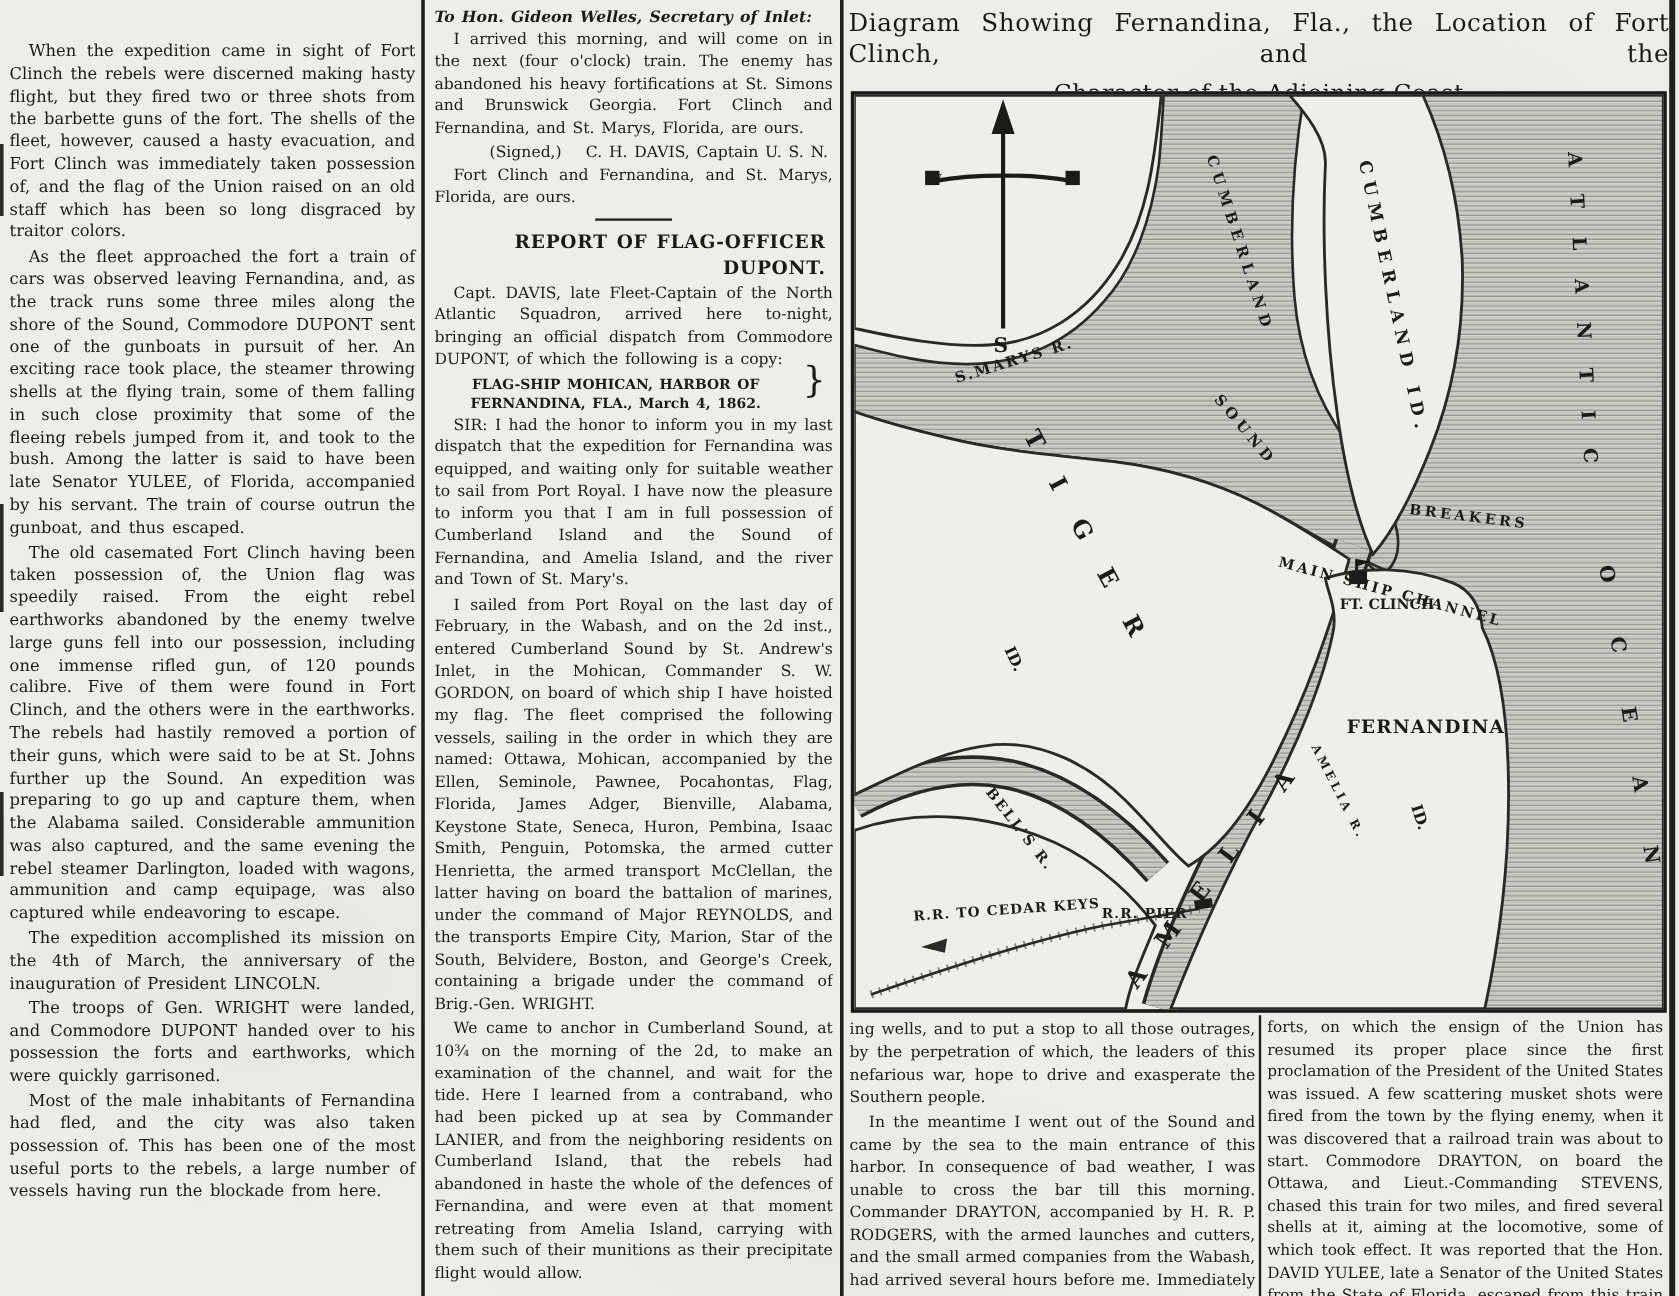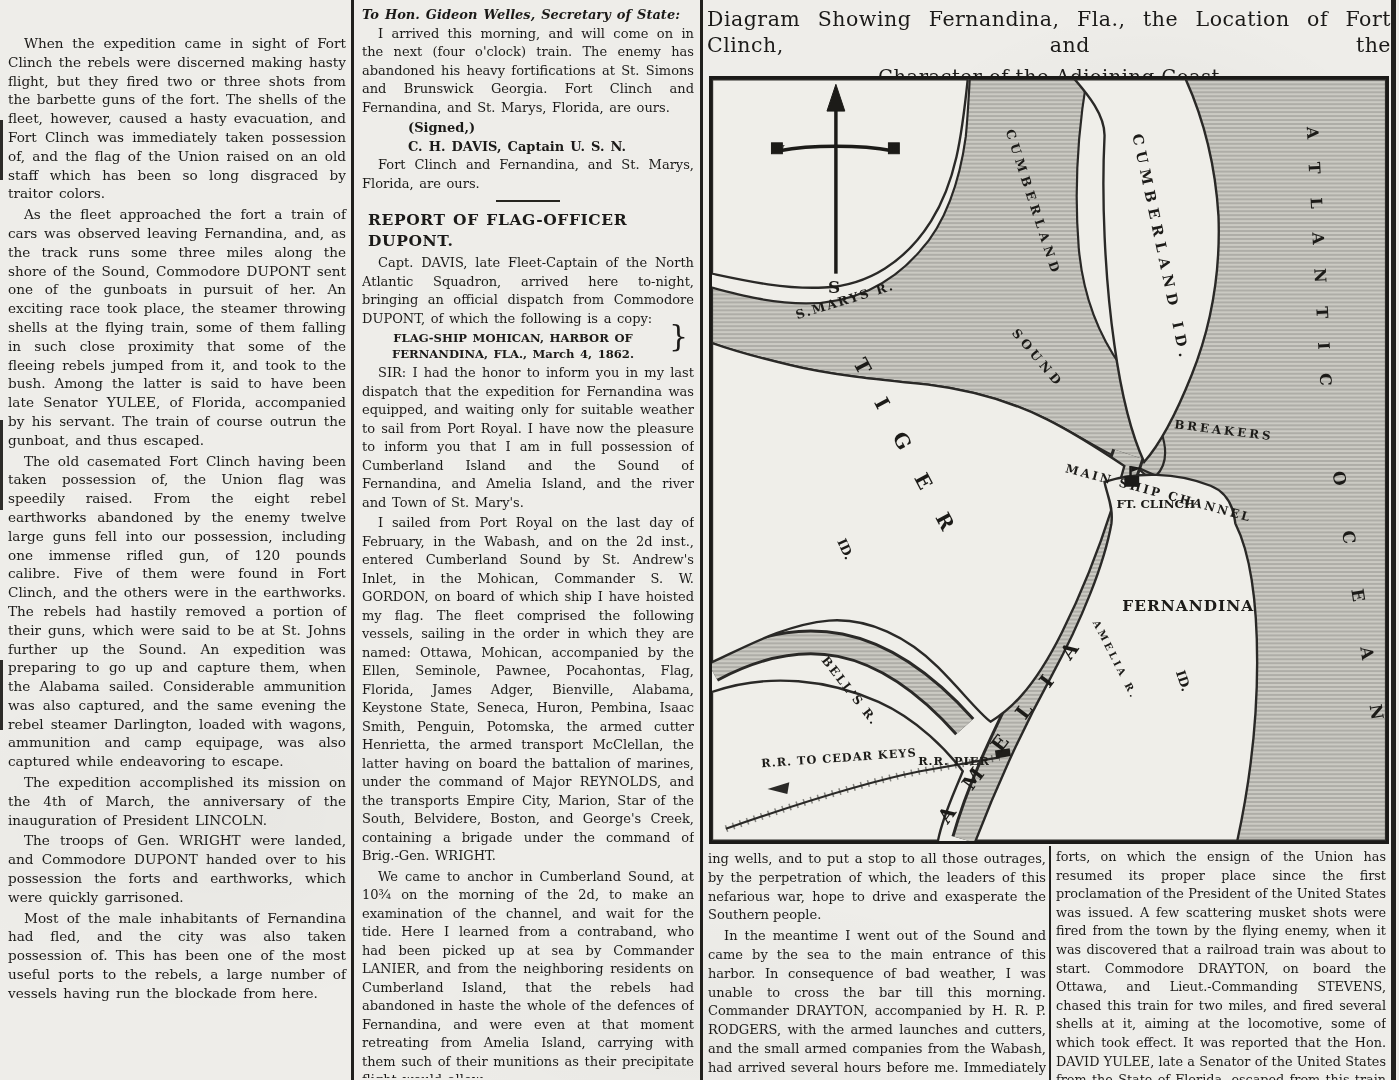--- a/index.html
+++ b/index.html
@@ -13,22 +13,22 @@
       #eeede9;
   }
   .col{position:absolute;text-align:justify;}
   .col p{margin:0 0 2px 0;text-indent:16px;}
   #col-left{left:8px;top:34px;width:338px;font-size:13.6px;line-height:18.8px;word-spacing:2px;}
   #col-mid{left:362px;top:6px;width:332px;height:1072px;overflow:hidden;font-size:13px;line-height:18.5px;word-spacing:1.5px;}
   #col-bl{left:708px;top:850px;width:338px;height:230px;overflow:hidden;font-size:13px;line-height:18.8px;}
   #col-br{left:1056px;top:848px;width:330px;height:232px;overflow:hidden;font-size:12.8px;line-height:18.6px;}
   .dateline{text-align:right;font-weight:bold;text-indent:0;padding-right:24px;}
   .salutation{font-style:italic;font-weight:bold;text-indent:0;}
-  .signed-row{display:flex;justify-content:space-between;padding:0 4px 0 46px;font-weight:bold;flex-direction:column;}
-  .art-head{font-weight:bold;text-align:left;text-indent:0;font-size:15.5px;letter-spacing:0.6px;margin:7px 6px 3px;line-height:21px;}
+  .signed-row{display:flex;justify-content:space-between;padding:0 4px 0 46px;font-weight:normal;}
+  .art-head{font-weight:bold;text-align:right;text-indent:0;font-size:15.5px;letter-spacing:0.6px;margin:7px 6px 3px;line-height:21px;}
   .short-rule{width:64px;height:2px;background:#26251f;margin:7px auto 6px;}
   .flagship{position:relative;text-align:center;font-weight:bold;font-size:11.6px;line-height:16px;padding-right:30px;margin:2px 0;}
   .flagship .brace{position:absolute;right:6px;top:-2px;font-size:30px;font-weight:normal;}
   .vrule{position:absolute;background:#21201d;}
   .edge-mark{position:absolute;background:#2c2b28;}
   #diagram-title{position:absolute;left:707px;top:6px;width:684px;font-weight:normal;}
   #diagram-title .t1{font-size:20.5px;text-align:justify;text-align-last:justify;letter-spacing:0.5px;line-height:26px;}
   #diagram-title .t2{font-size:19.5px;text-align:center;margin-top:8px;letter-spacing:0.5px;}
   #map-frame{position:absolute;left:709px;top:76px;width:680px;height:768px;border:3px solid #1b1a18;box-sizing:border-box;background:#efeee9;}
   #map-frame svg{display:block;width:100%;height:100%;}
@@ -51,21 +51,21 @@
     <p>When the expedition came in sight of Fort Clinch the rebels were discerned making hasty flight, but they fired two or three shots from the barbette guns of the fort. The shells of the fleet, however, caused a hasty evacuation, and Fort Clinch was immediately taken possession of, and the flag of the Union raised on an old staff which has been so long disgraced by traitor colors.</p>
     <p>As the fleet approached the fort a train of cars was observed leaving Fernandina, and, as the track runs some three miles along the shore of the Sound, Commodore DUPONT sent one of the gunboats in pursuit of her. An exciting race took place, the steamer throwing shells at the flying train, some of them falling in such close proximity that some of the fleeing rebels jumped from it, and took to the bush. Among the latter is said to have been late Senator YULEE, of Florida, accompanied by his servant. The train of course outrun the gunboat, and thus escaped.</p>
     <p>The old casemated Fort Clinch having been taken possession of, the Union flag was speedily raised. From the eight rebel earthworks abandoned by the enemy twelve large guns fell into our possession, including one immense rifled gun, of 120 pounds calibre. Five of them were found in Fort Clinch, and the others were in the earthworks. The rebels had hastily removed a portion of their guns, which were said to be at St. Johns further up the Sound. An expedition was preparing to go up and capture them, when the Alabama sailed. Considerable ammunition was also captured, and the same evening the rebel steamer Darlington, loaded with wagons, ammunition and camp equipage, was also captured while endeavoring to escape.</p>
     <p>The expedition accomplished its mission on the 4th of March, the anniversary of the inauguration of President LINCOLN.</p>
     <p>The troops of Gen. WRIGHT were landed, and Commodore DUPONT handed over to his possession the forts and earthworks, which were quickly garrisoned.</p>
     <p>Most of the male inhabitants of Fernandina had fled, and the city was also taken possession of. This has been one of the most useful ports to the rebels, a large number of vessels having run the blockade from here.</p>
 
   </div>
 
   <div class="col" id="col-mid">
-    <div class="salutation">To Hon. Gideon Welles, Secretary of State:</div>
+    <div class="salutation">To Hon. Gideon Welles, Secretary of Inlet:</div>
     <p>I arrived this morning, and will come on in the next (four o'clock) train. The enemy has abandoned his heavy fortifications at St. Simons and Brunswick Georgia. Fort Clinch and Fernandina, and St. Marys, Florida, are ours.</p>
     <div class="signed-row">
       <span>(Signed,)</span>
       <span>C. H. DAVIS, Captain U. S. N.</span>
     </div>
     <p>Fort Clinch and Fernandina, and St. Marys, Florida, are ours.</p>
     <div class="short-rule"></div>
     <div class="art-head">REPORT OF FLAG-OFFICER DUPONT.</div>
     <p>Capt. DAVIS, late Fleet-Captain of the North Atlantic Squadron, arrived here to-night, bringing an official dispatch from Commodore DUPONT, of which the following is a copy:</p>
     <div class="flagship">

